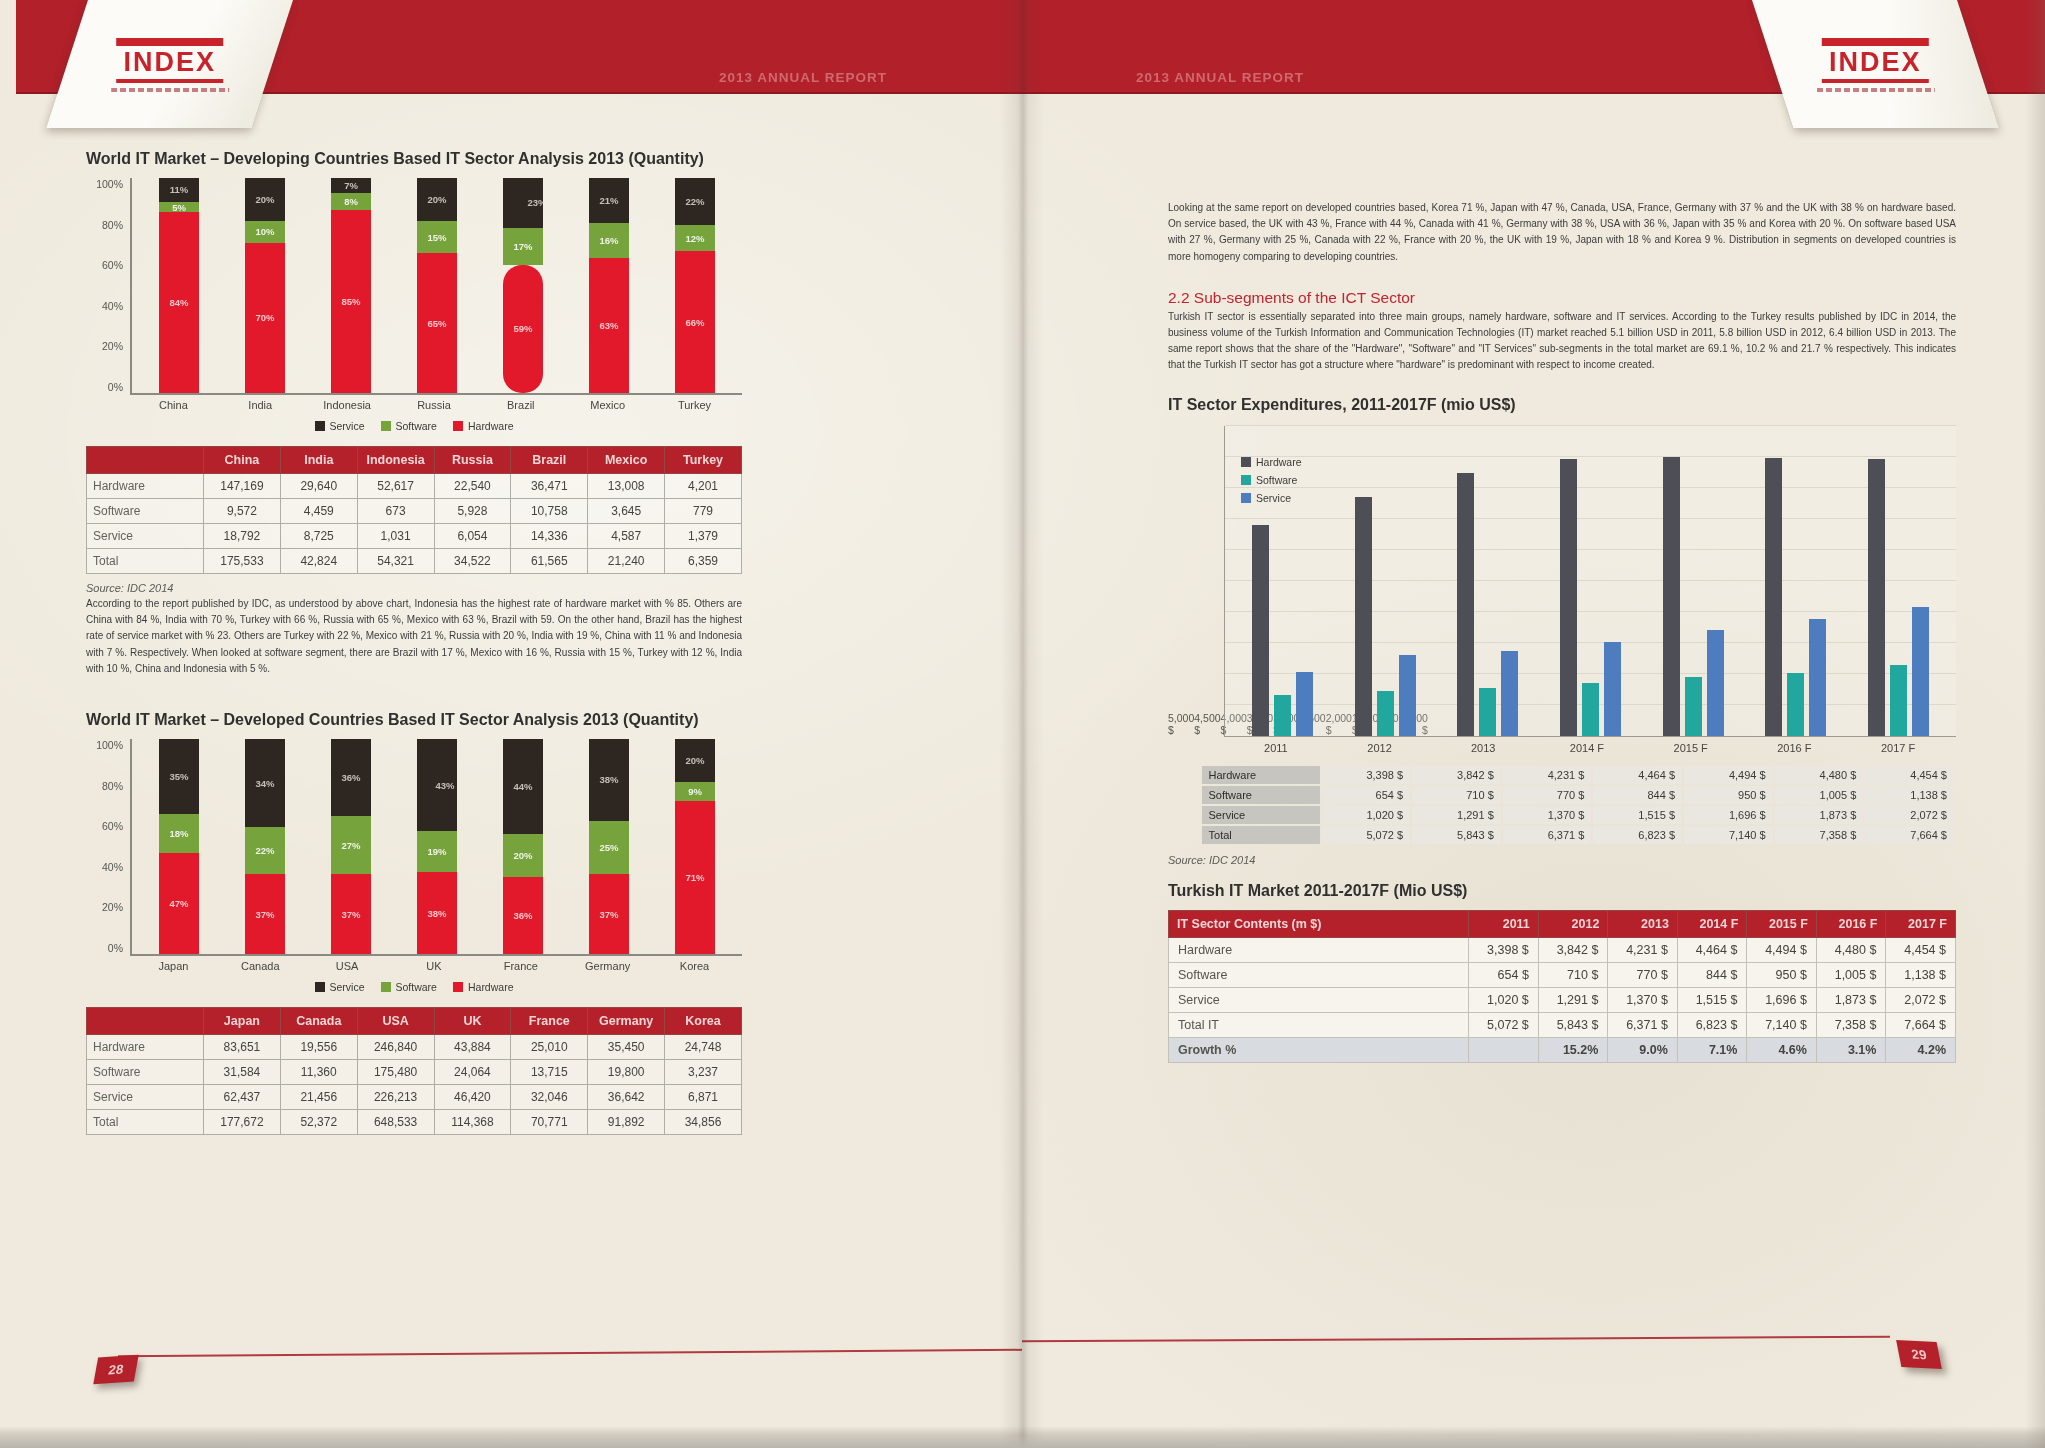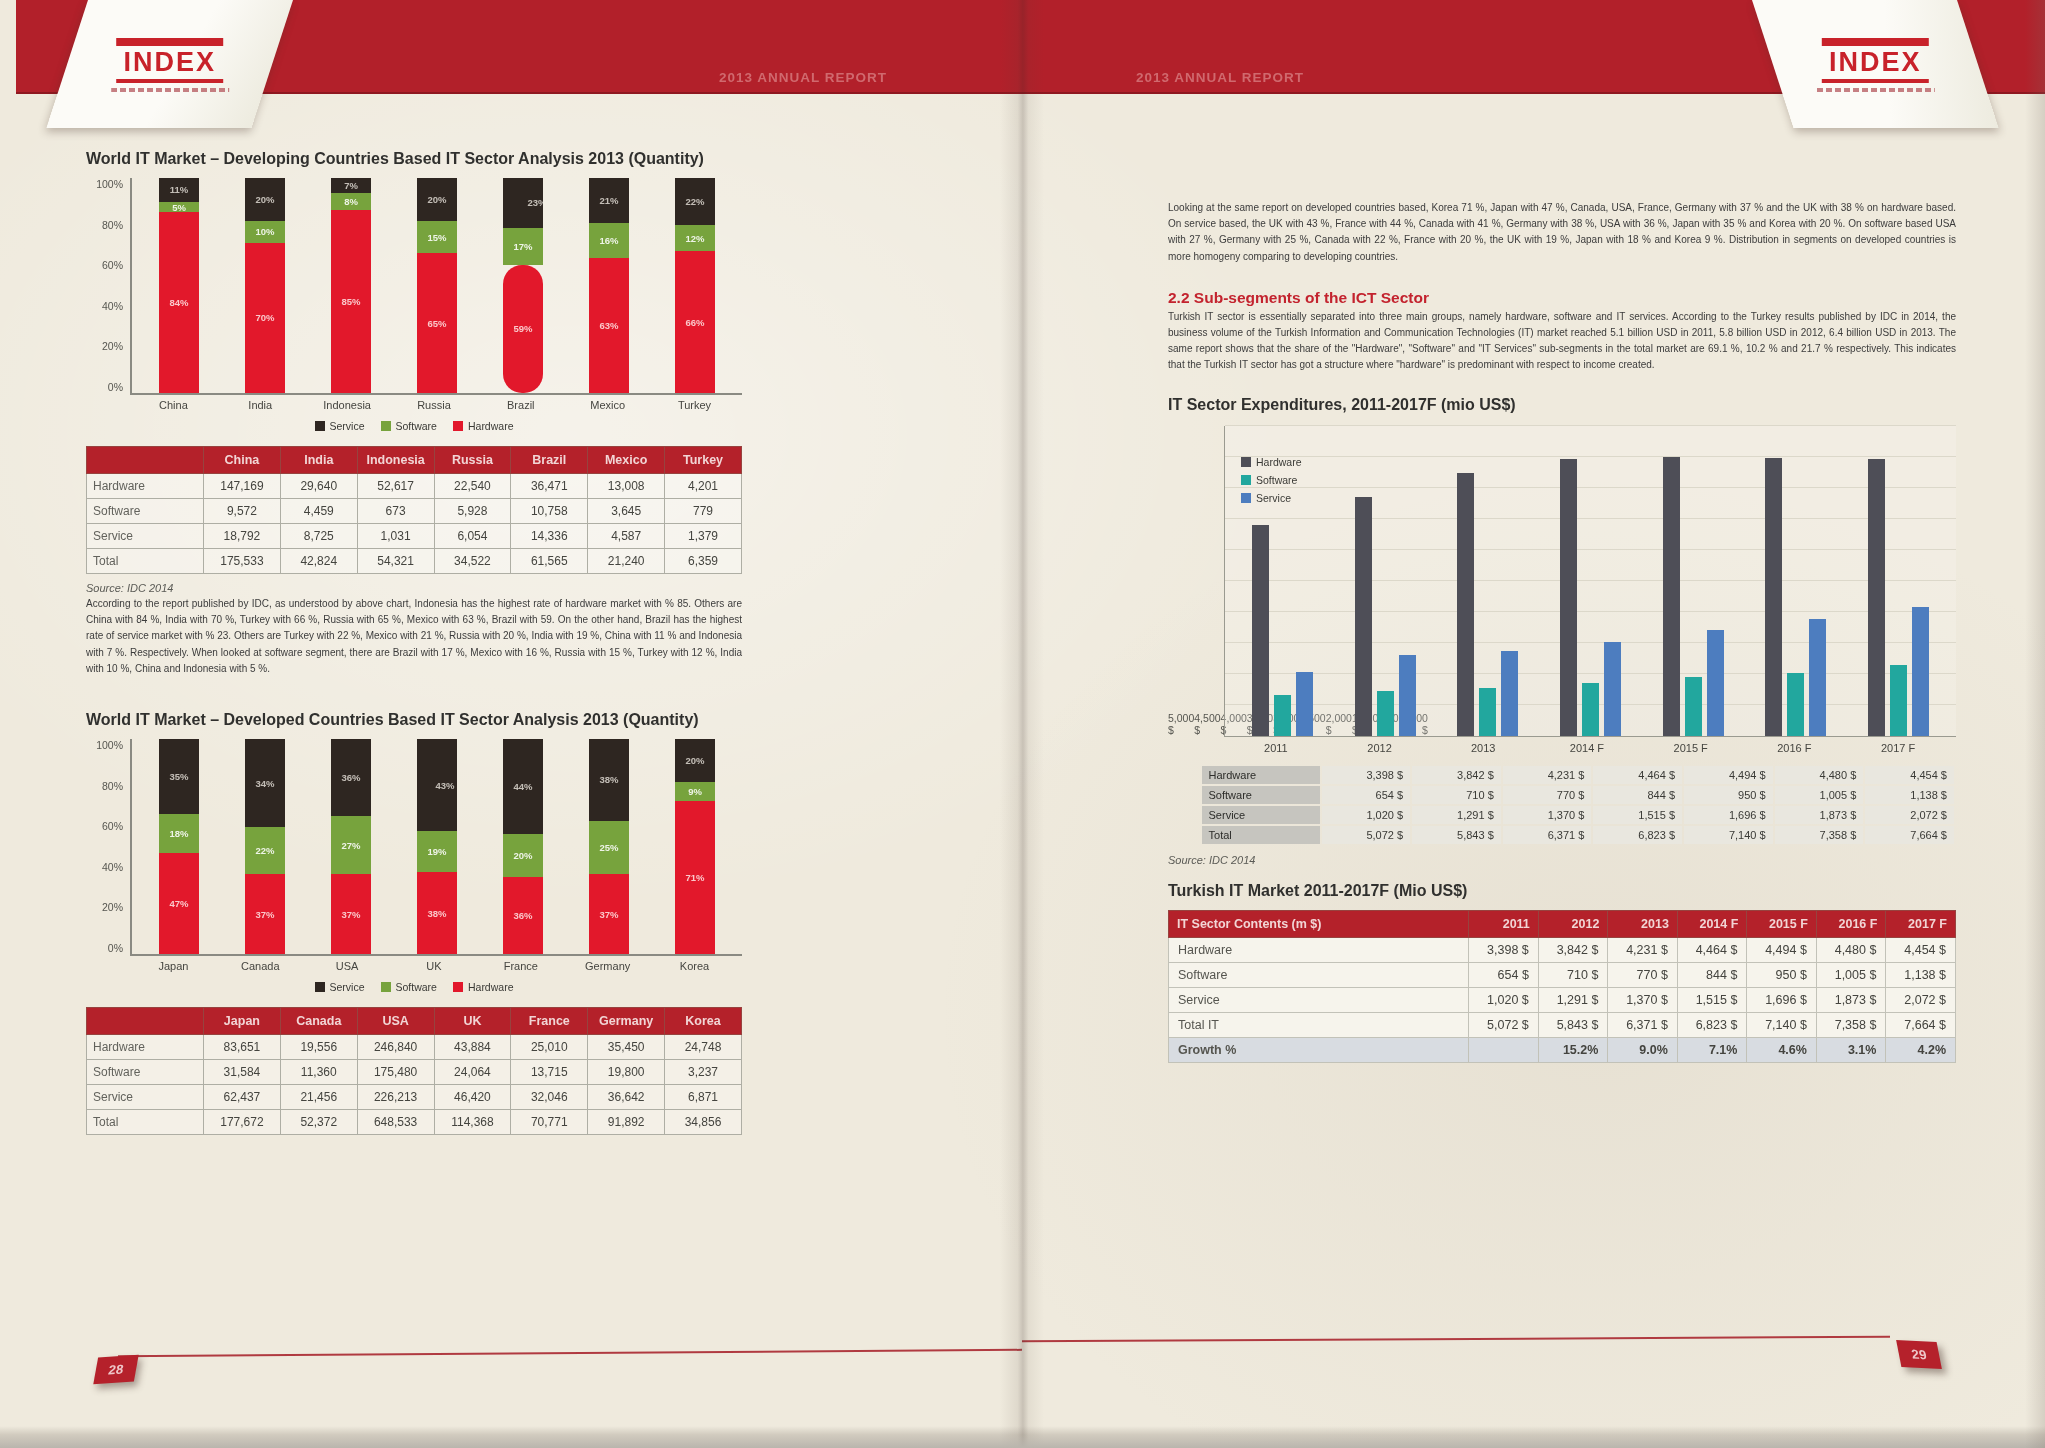--- a/index.html
+++ b/index.html
@@ -26,21 +26,21 @@
   .corner-r .corner-inner{transform:skewX(-18deg);}
   .logo-box{text-align:center;}
   .logo-word{display:inline-block;color:#c8222a;font-weight:bold;font-size:27px;letter-spacing:2px;line-height:1;
     padding:3px 7px;border-top:8px solid #c8222a;border-bottom:4px solid #c8222a;}
   .logo-tagline{margin:5px auto 0;width:118px;height:4px;opacity:.75;
     background:repeating-linear-gradient(90deg,#b4565c 0 6px,transparent 6px 9px);}
   
   .content-left{position:absolute;left:86px;top:150px;width:656px;}
   .content-right{position:absolute;left:1168px;top:200px;width:788px;}
   .doc-title{font-size:16px;font-weight:bold;color:#30302e;margin:0 0 10px 0;}
-  .red-heading{color:#c3232e;font-weight:bold;font-size:15.5px;margin:24px 0 0 0;}
+  .red-heading{color:#c3232e;font-weight:normal;font-size:15.5px;margin:24px 0 0 0;}
   .para{font-size:10px;line-height:1.62;color:#3c3c3c;text-align:justify;margin:2px 0 0 0;}
   .source-note{font-size:11px;font-style:italic;color:#5a5a55;margin-top:8px;}
   
   .stacked-chart{margin-bottom:8px;}
   .sc-row{display:flex;}
   .sc-yaxis{width:44px;height:215px;display:flex;flex-direction:column;justify-content:space-between;
     align-items:flex-end;padding-right:7px;font-size:10.5px;color:#55554f;box-sizing:border-box;}
   .sc-area{position:relative;flex:1;height:215px;border-left:2px solid #8a8a82;border-bottom:2px solid #8a8a82;
     display:flex;justify-content:space-around;align-items:flex-end;padding:0 4px;}
   .sc-bar{width:40px;height:100%;display:flex;flex-direction:column;}

